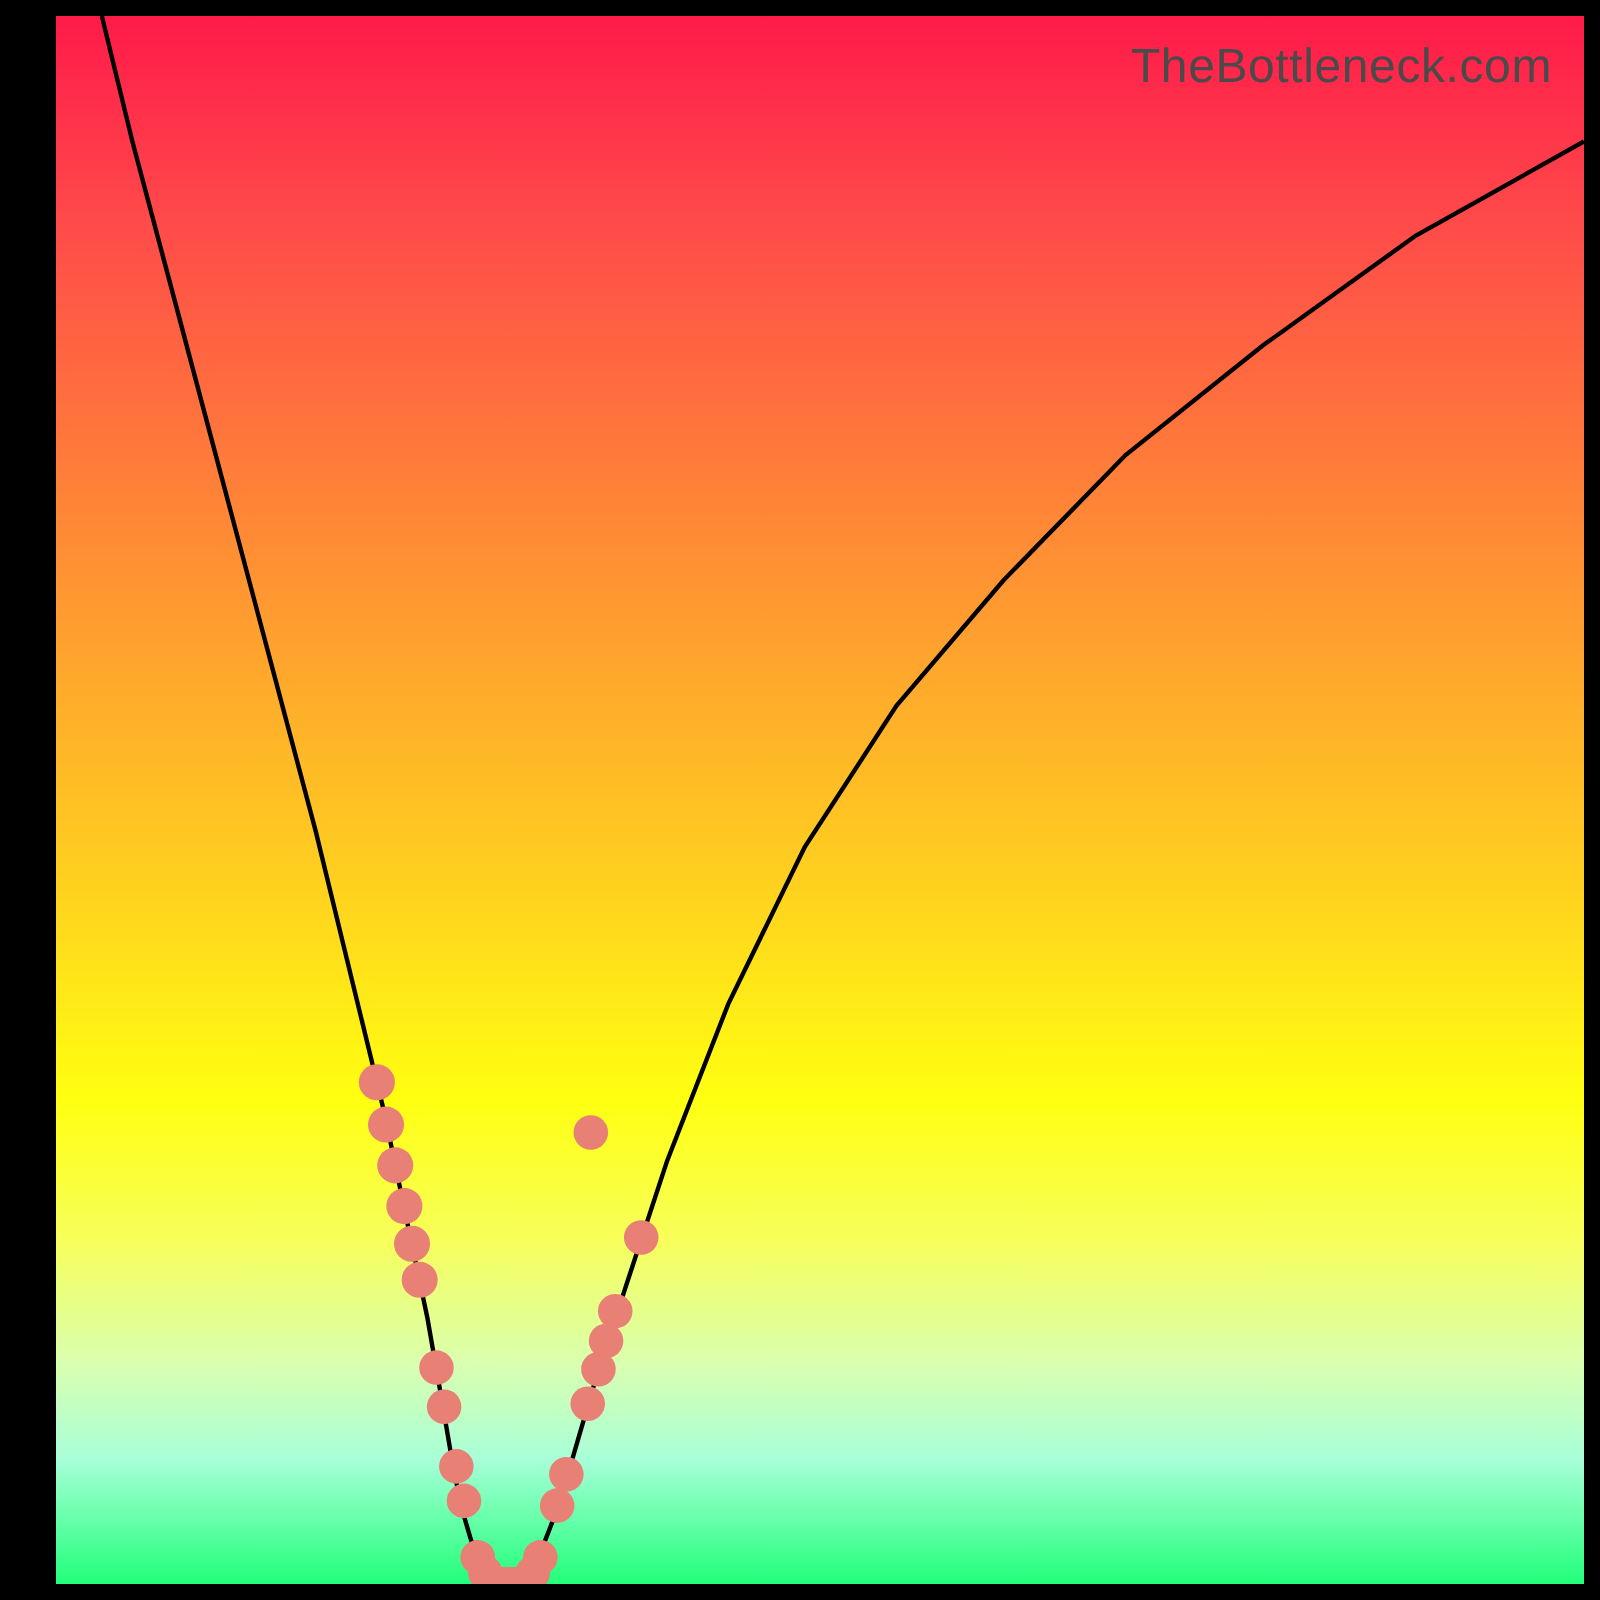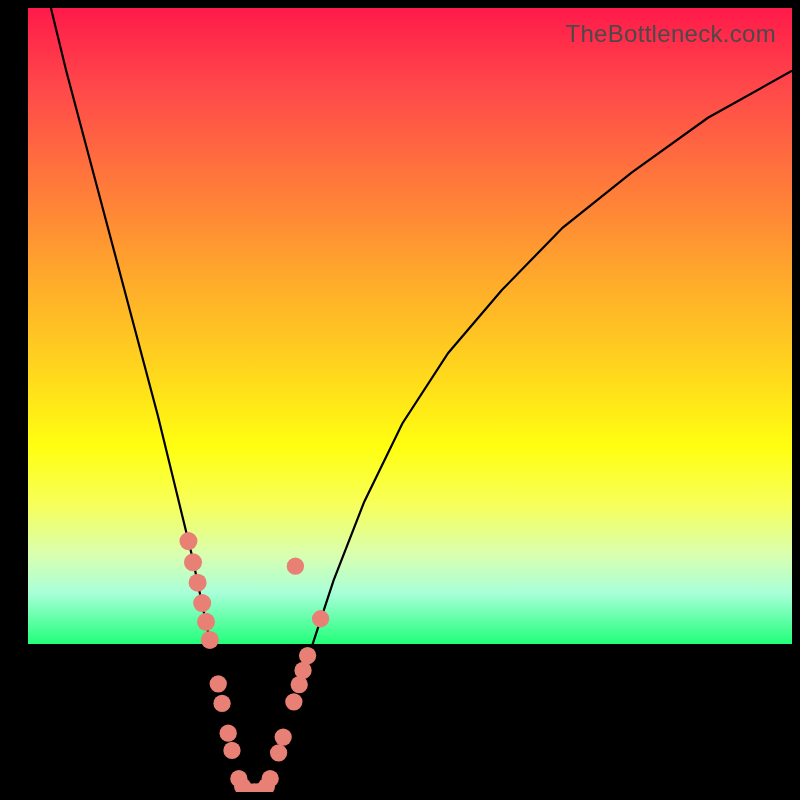--- a/index.html
+++ b/index.html
@@ -4,21 +4,21 @@
 <style>
   * { margin: 0; padding: 0; box-sizing: border-box; }
   html, body { width: 800px; height: 800px; overflow: hidden; }
   body { background: #000; font-family: Arial, Helvetica, sans-serif; }
 
   .frame {
     position: absolute;
     left: 28px;
     top: 8px;
     width: 764px;
-    height: 636px;
+    height: 784px;
     background: linear-gradient(to bottom,
       #ff1a4a 0%,
       #ff4a4a 13%,
       #ff7a3a 28%,
       #ffa82c 42%,
       #ffd31e 56%,
       #ffff10 69%,
       #f7ff5a 78%,
       #d9ffb0 86%,
       #a8ffd8 92%,

